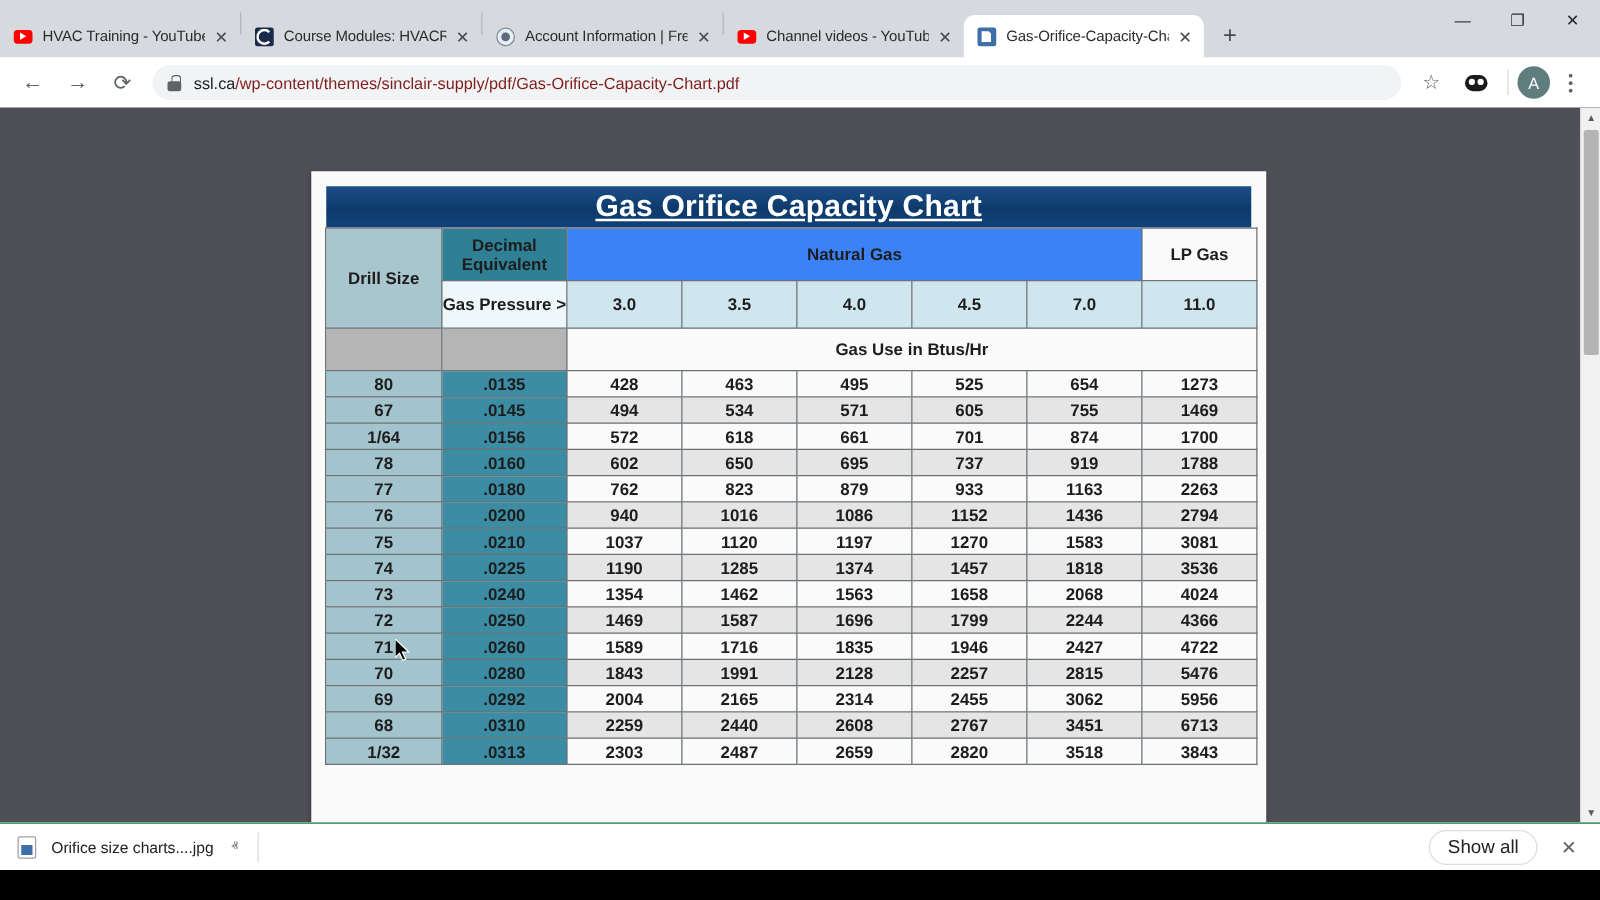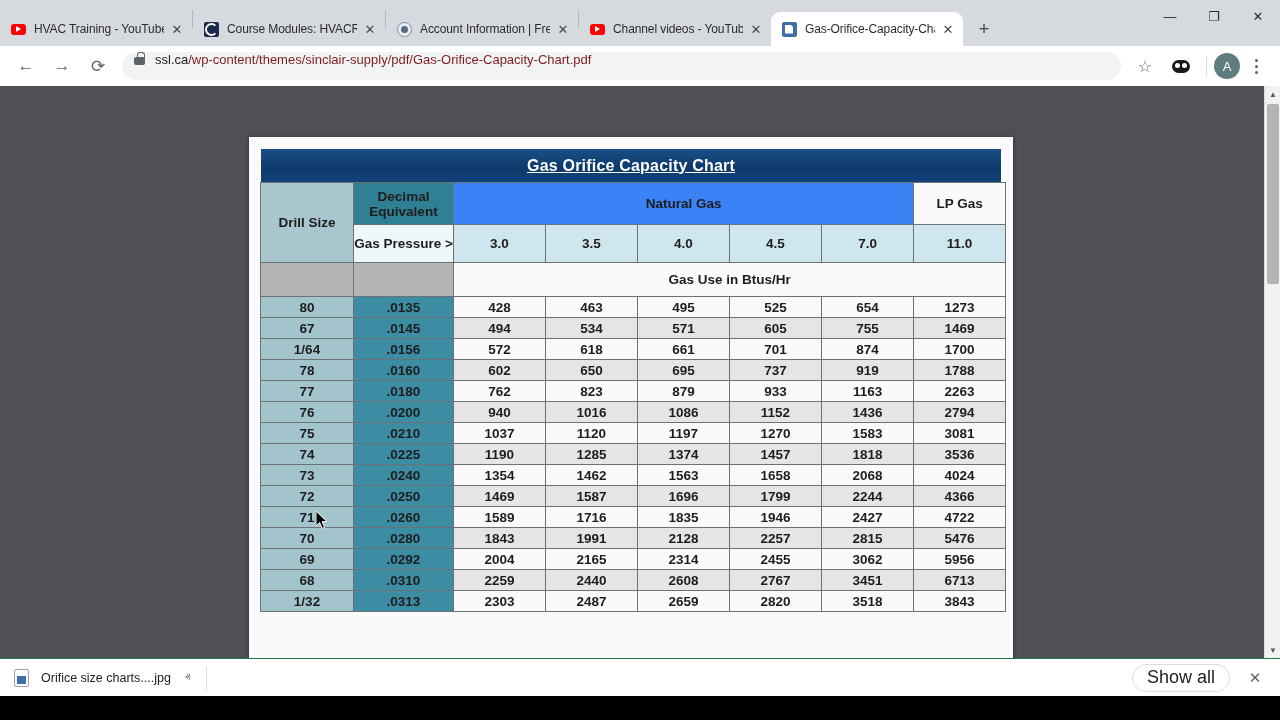--- a/index.html
+++ b/index.html
@@ -72,21 +72,21 @@
   .navbar {
     position: absolute; top: 46px; left: 0; width: 1280px; height: 40px;
     background: #ffffff; display: flex; align-items: center; padding: 0 8px;
   }
   .navicon { width: 30px; height: 30px; margin: 0 3px; border-radius: 50%;
     display: flex; align-items: center; justify-content: center;
     font-size: 17px; color: #5f6368; }
   .urlbar {
     flex: 1 1 auto; height: 28px; margin: 0 6px 0 6px;
     background: #f1f3f4; border-radius: 14px;
-    display: flex; align-items: flex-start; padding: 0 12px;
+    display: flex; align-items: center; padding: 0 12px;
     font-size: 13px; color: #202124;
   }
   .lock { width: 11px; height: 13px; margin-right: 10px; position: relative; flex: 0 0 11px; }
   .lock::before { content:""; position:absolute; bottom:0; left:0; width:11px; height:8px;
     background:#5f6368; border-radius:2px; }
   .lock::after { content:""; position:absolute; top:0; left:2.5px; width:6px; height:6px;
     border:1.6px solid #5f6368; border-bottom:none; border-radius:3px 3px 0 0; }
   .url-domain { color: #202124; }
   .url-path { color: #7f1d1d; }
   .star { font-size: 16px; color: #5f6368; }
@@ -120,21 +120,21 @@
     background: #fafafa; box-shadow: 0 1px 4px rgba(0,0,0,.5);
     padding: 8px 10px 0 10px;
   }
 
   .pdftitle {
     height: 33px; margin: 4px 2px 0 2px;
     background: linear-gradient(180deg,#1b4f88 0%,#0d3a6b 55%,#10417a 100%);
     display: flex; align-items: center; justify-content: center;
   }
   .pdftitle span {
-    color: #ffffff; font-size: 16px; font-weight: bold;
+    color: #ffffff; font-size: 24px; font-weight: bold;
     text-decoration: underline; letter-spacing: .2px; text-align: right;
   }
   .subtitle {
     text-align: right; padding: 9px 4px 10px 0;
     font-size: 10.5px; font-weight: bold; color: #262626; letter-spacing: -0.1px;
   }
 
   table.gas { border-collapse: collapse; width: 742px; margin: 0 1px; table-layout: fixed; }
   table.gas td, table.gas th {
     border: 1px solid #6a7276; text-align: center; font-weight: bold;
@@ -167,21 +167,21 @@
   .dlitem { display: flex; align-items: center; }
   .dlico { width: 15px; height: 18px; background: #fff; border: 1px solid #9aa0a6;
     border-radius: 2px; margin-right: 12px; position: relative; }
   .dlico::after { content:""; position:absolute; left:2px; top:6px; width:9px; height:8px;
     background:#3f6fa8; }
   .dlname { font-size: 12.5px; color: #202124; }
   .dlchev { margin-left: 14px; font-size: 11px; color: #5f6368; }
   .dlsep { width:1px; height:24px; background:#dadce0; margin-left: 16px; }
   .dlspacer { flex: 1 1 auto; }
   .showall { height: 28px; padding: 0 14px; border: 1px solid #dadce0; border-radius: 14px;
-    display:flex; align-items:center; font-size: 18px; color: #202124; background:#fff; }
+    display:flex; align-items:center; font-size: 15px; color: #202124; background:#fff; }
   .dlclose { margin-left: 14px; font-size: 15px; color: #5f6368; width: 22px;
     display:flex; align-items:center; justify-content:center; }
 
   .botblack { position:absolute; left:0; top:696px; width:1280px; height:24px; background:#000; }
   .topblack { position:absolute; left:0; top:0; width:1280px; height:9px; background:#000; }
 </style>
 </head>
 <body>
 
 <div id="app">

